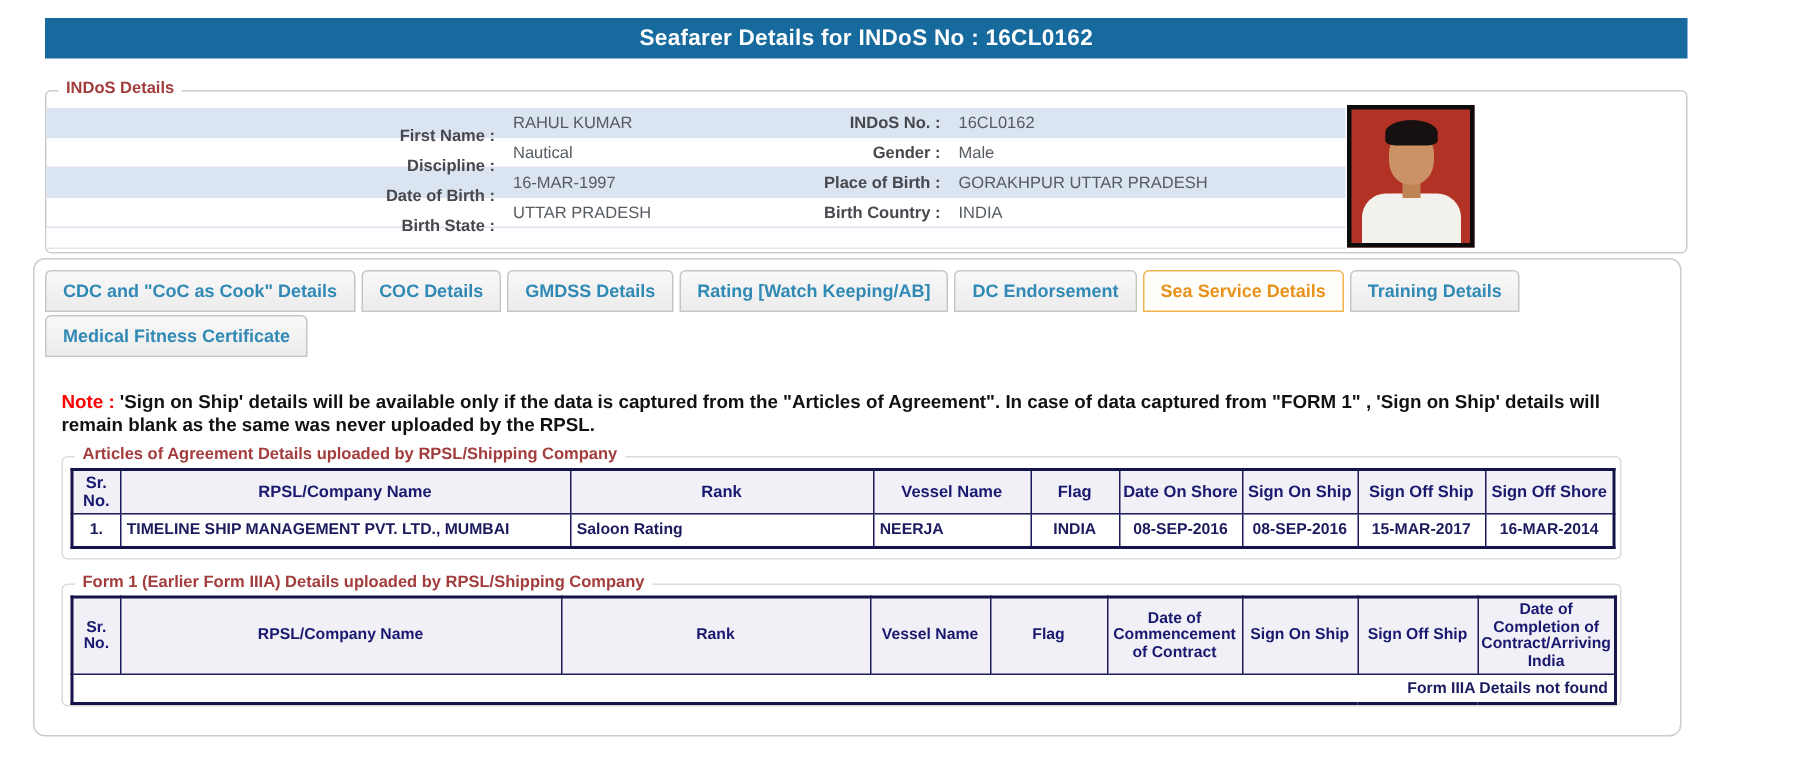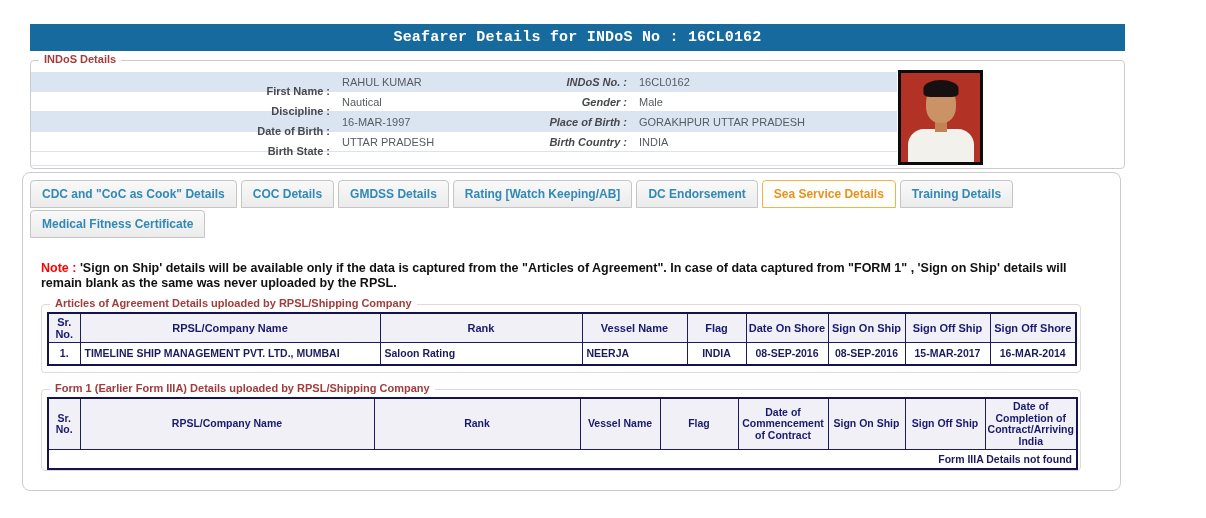--- a/index.html
+++ b/index.html
@@ -16,23 +16,23 @@
     --photo-bg:#b23326;
   }
   *{margin:0;padding:0;box-sizing:border-box;}
   html,body{background:#fff;}
   body{
     width:1206px;height:518px;position:relative;overflow:hidden;
     font-family:"Liberation Sans", sans-serif;
   }
   
   .titlebar{
-    position:absolute;left:30px;top:24px;width:1095px;height:27px;
+    position:absolute;left:30px;top:12px;width:1095px;height:27px;
     background:var(--titlebar-bg);
-    display:flex;align-items:center;justify-content:center;font-family:Liberation Mono, monospace;
+    display:flex;align-items:center;justify-content:center;
   }
   .titlebar h1{
     color:#fff;font-size:15px;font-weight:bold;letter-spacing:.2px;
   }
   
   .fs{
     position:absolute;border:1px solid #ccc;border-radius:4px;background:#fff;
   }
   .fs > .legend{
     position:absolute;top:-8px;left:8px;background:#fff;padding:0 5px;
@@ -41,21 +41,21 @@
   
   .fs-indos{left:30px;top:60px;width:1095px;height:109px;}
   .detail-rows{position:absolute;left:0;top:11px;width:866px;}
   .drow{
     display:flex;align-items:center;height:20px;
     border-bottom:1px solid #dde3ed;font-size:11px;
   }
   .drow.alt{background:var(--stripe-blue);}
   .drow .l1{width:305px;text-align:right;padding-right:6px;font-weight:bold;color:#47484d;margin-top:19px;}
   .drow .v1{width:195px;padding-left:6px;color:#555b61;}
-  .drow .l2{width:102px;text-align:right;padding-right:6px;font-weight:bold;color:#47484d;font-style:italic;}
+  .drow .l2{width:102px;text-align:right;padding-right:6px;font-weight:bold;color:#47484d;}
   .drow .v2{flex:1;padding-left:6px;color:#555b61;}
   .drow.empty{height:14px;background:#fff;}
   
   .photo{
     position:absolute;left:867px;top:9px;width:85px;height:95px;
     background:var(--photo-bg);border:3px solid #0c0c0c;overflow:hidden;
   }
   .photo .shirt{position:absolute;bottom:-3px;left:50%;transform:translateX(-50%);
     width:66px;height:36px;background:#f3f1ec;border-radius:16px 16px 0 0;}
   .photo .neck{position:absolute;bottom:30px;left:50%;transform:translateX(-50%);

